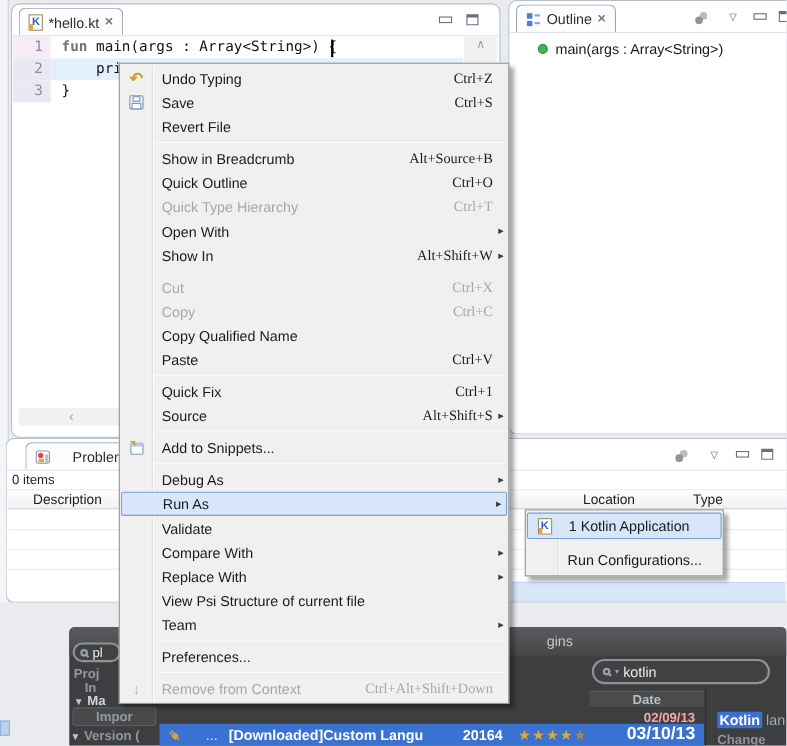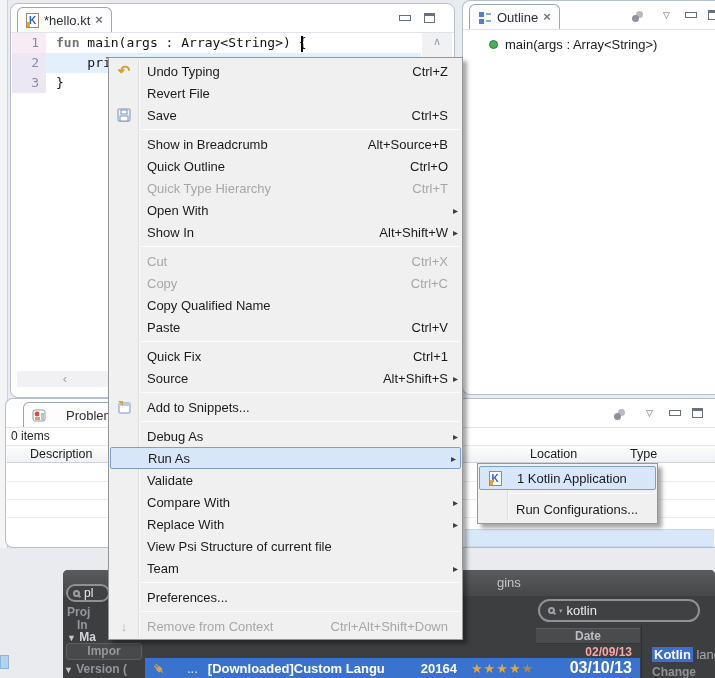--- a/index.html
+++ b/index.html
@@ -59,21 +59,21 @@
   
   .menu { position:absolute; background:#f0f0f0; border:1px solid #979797; box-shadow:4px 4px 4px rgba(0,0,0,0.35); padding:2px 0; }
   .menu::before { content:''; position:absolute; top:2px; bottom:2px; left:29px; width:1px; background:#dcdcdc; }
   .menu::after  { content:''; position:absolute; top:2px; bottom:2px; left:30px; width:1px; background:#fbfbfb; }
   #context-menu { left:108px; top:57px; width:355px; z-index:50; }
   #run-as-submenu { left:477px; top:463px; width:181px; z-index:60; }
   .mi { position:relative; height:22px; display:flex; align-items:center; padding:0 4px 0 38px; font-size:13px; color:#1b1b1b; z-index:2; }
   .mi .mi-ic { position:absolute; left:5px; top:50%; transform:translateY(-50%); width:20px; height:16px; display:flex; align-items:center; justify-content:center; }
   .mi .mi-lb { white-space:nowrap; }
   .mi .mi-sp { flex:1; }
-  .mi .mi-sc { white-space:nowrap; color:#1b1b1b; }
+  .mi .mi-sc { white-space:nowrap; color:#1b1b1b;font-family:Liberation Serif, serif; }
   .mi .mi-ar { width:10px; text-align:right; font-size:10px; color:#3c3c3c; }
   .mi.dis .mi-lb, .mi.dis .mi-sc, .mi.dis .mi-ar { color:#a7a7a7; }
   .mi.sel { background:#d7e6f9; border:1px solid #7ba0d0; border-radius:2px; margin:0 1px; padding-left:37px; }
   .msep { height:7px; position:relative; z-index:2; }
   .msep div { position:absolute; left:32px; right:2px; top:3px; height:1px; background:#d9d9d9; border-bottom:1px solid #fdfdfd; }
   #run-as-submenu .mi { height:24px; }
   .undo-glyph { color:#cf9f2f; font-weight:bold; font-size:15px; }
   .remctx-glyph { color:#b5b5b5; font-size:13px; }
 
   .kotlin-ico { width:13px; height:15px; background:#fff; border:1px solid #9c8e66; position:relative; font-family:"Liberation Sans",sans-serif; }
@@ -269,37 +269,37 @@
       <div class="mi">
         <span class="mi-ic">
           <span class="undo-glyph">↶</span>
         </span>
         <span class="mi-lb">Undo Typing</span>
         <span class="mi-sp"></span>
         <span class="mi-sc">Ctrl+Z</span>
         <span class="mi-ar"></span>
       </div>
       <div class="mi">
-        <span class="mi-ic"></span>
-        <span class="mi-lb">Revert File</span>
-        <span class="mi-sp"></span>
-        <span class="mi-sc"></span>
-        <span class="mi-ar"></span>
-      </div>
-      <div class="mi">
         <span class="mi-ic">
           <svg width="14" height="14">
             <rect x="1" y="1" width="12" height="12" rx="1" fill="#eef3f9" stroke="#7d96b8"></rect>
             <rect x="4" y="2" width="6" height="4" fill="#fff" stroke="#7d96b8"></rect>
             <rect x="3" y="8" width="8" height="5" fill="#fff" stroke="#7d96b8"></rect>
           </svg>
         </span>
         <span class="mi-lb">Save</span>
         <span class="mi-sp"></span>
         <span class="mi-sc">Ctrl+S</span>
+        <span class="mi-ar"></span>
+      </div>
+      <div class="mi">
+        <span class="mi-ic"></span>
+        <span class="mi-lb">Revert File</span>
+        <span class="mi-sp"></span>
+        <span class="mi-sc"></span>
         <span class="mi-ar"></span>
       </div>
       <div class="msep">
         <div></div>
       </div>
       <div class="mi">
         <span class="mi-ic"></span>
         <span class="mi-lb">Show in Breadcrumb</span>
         <span class="mi-sp"></span>
         <span class="mi-sc">Alt+Source+B</span>

